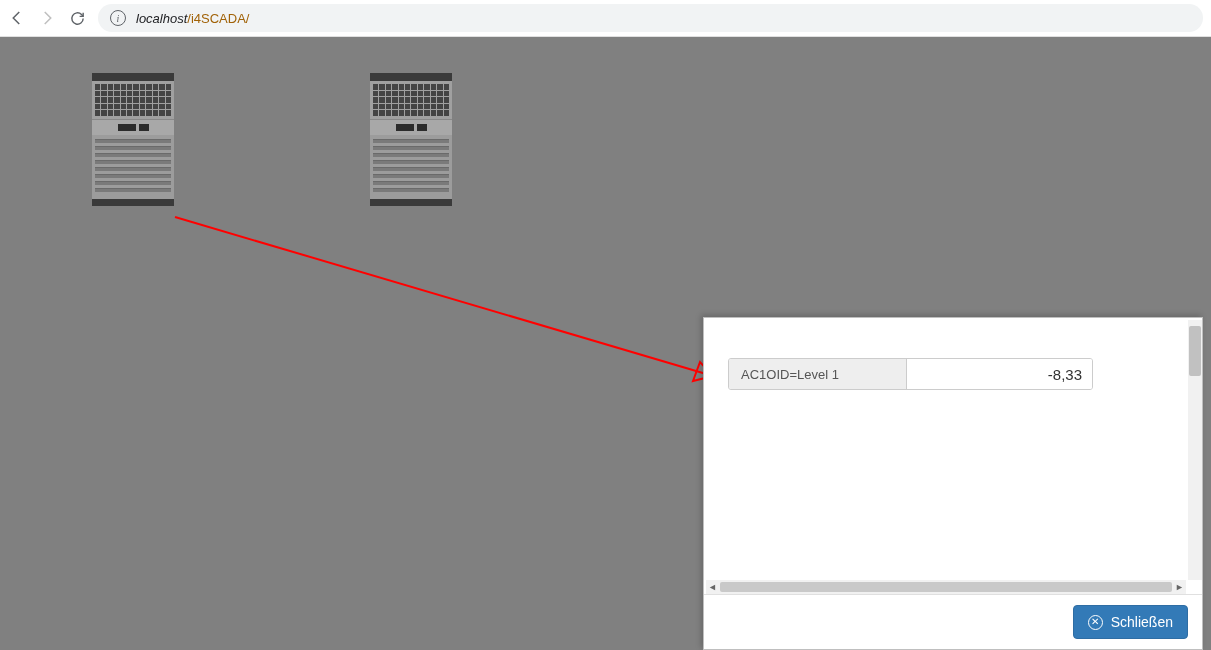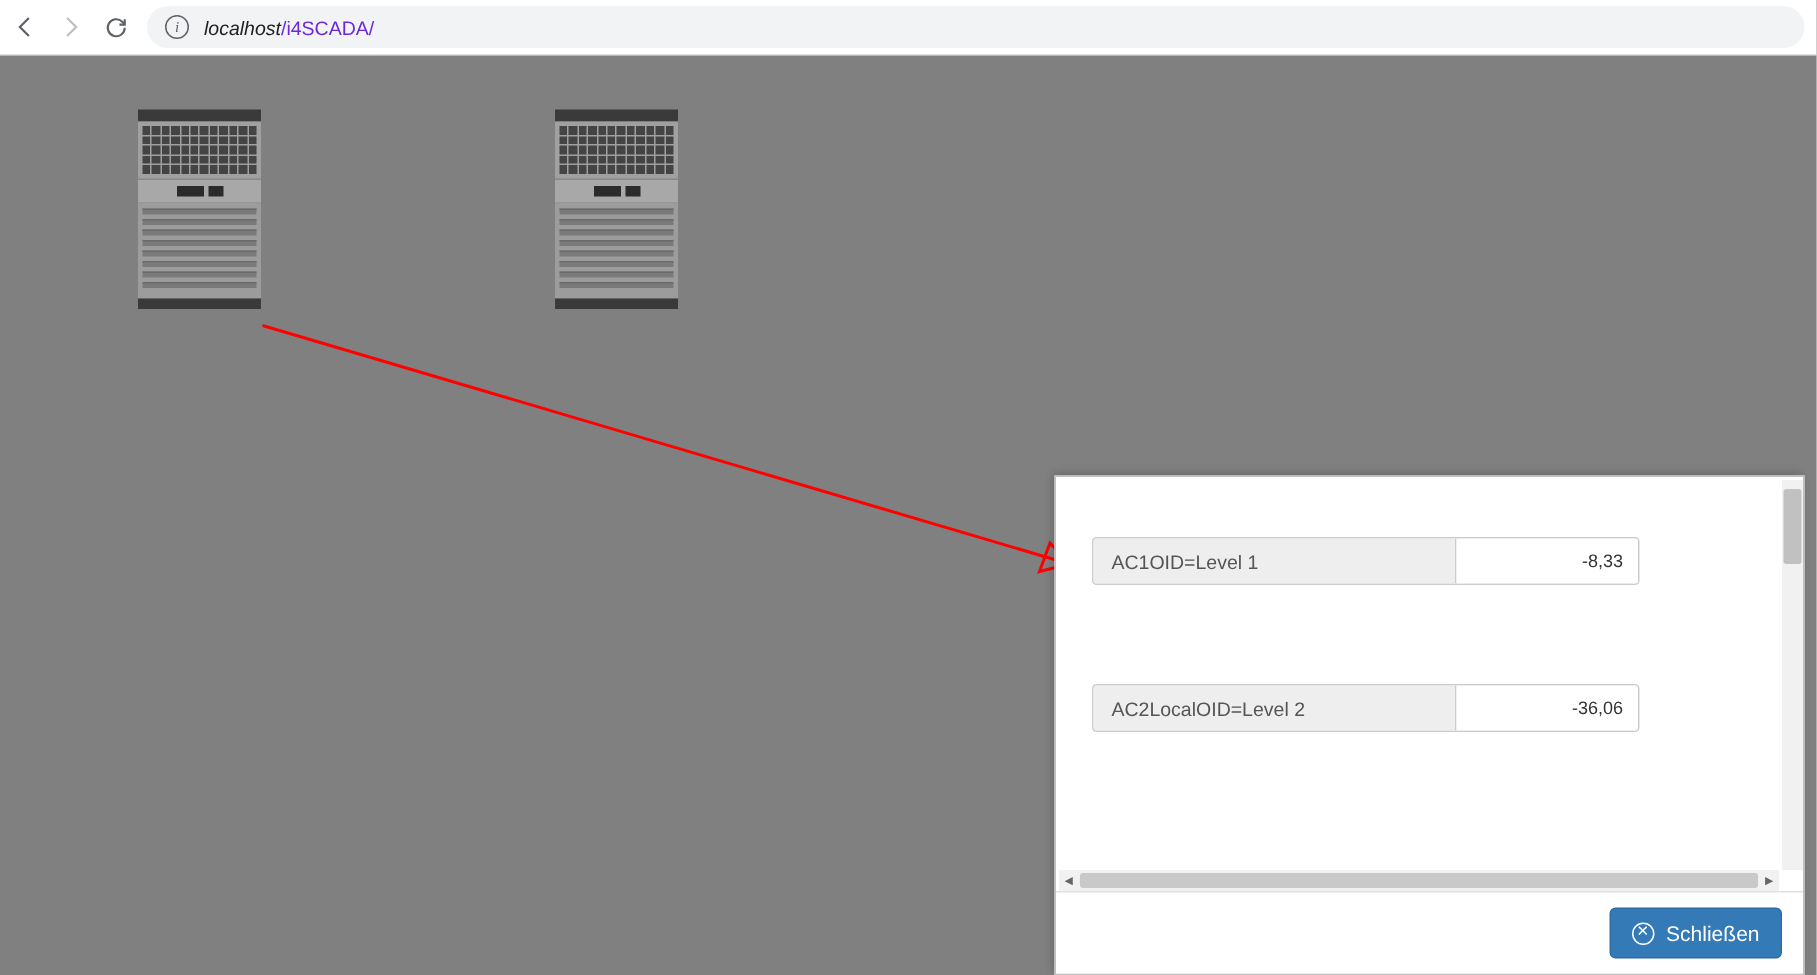--- a/index.html
+++ b/index.html
@@ -43,21 +43,21 @@
   .address-bar .info-icon {
     width:16px;height:16px;
     border:1.2px solid #5f6368;
     border-radius:50%;
     display:flex;align-items:center;justify-content:center;
     font-size:10px;
     font-family: Georgia, serif;
     font-style: italic;
   }
   .url-host { color:#202124;font-style:italic; }
-  .url-path { color:#6d28d9; }
+  .url-path { color:#a16207; }
   
   .canvas {
     position:absolute;
     top:37px; left:0; right:0; bottom:0;
     background:#808080;
   }
   
   .server {
     position:absolute;
     width:82px;
@@ -123,34 +123,34 @@
   .input-row{
     display:flex;
     width:365px;
     height:32px;
     border:1px solid #ccc;
     border-radius:3px;
     overflow:hidden;
     margin-bottom:66px;
   }
   .input-row .lbl{
-    width:242px;
+    width:178px;
     background:#eeeeee;
     border-right:1px solid #ccc;
     display:flex;align-items:center;
     padding:0 12px;
     font-size:13px;
     color:#555;
   }
   .input-row .val{
     flex:1;
     background:#fff;
     display:flex;align-items:center;justify-content:flex-end;
     padding:0 10px;
-    font-size:12px;
+    font-size:15px;
     color:#333;
   }
   .popup-vscroll{
     position:absolute;
     top:2px; right:0; bottom:14px;
     width:14px;
     background:#f1f1f1;
   }
   .popup-vscroll .thumb{
     position:absolute; left:1px; right:1px;
@@ -392,24 +392,20 @@
     <polygon points="713,339 700,325 693,344" fill="none" stroke="red" stroke-width="2"></polygon>
   </svg>
 
   <div class="popup">
     <div class="popup-body">
       <div class="popup-content">
         <div class="input-row">
           <div class="lbl">AC1OID=Level 1</div>
           <div class="val">-8,33</div>
         </div>
-        <div class="input-row">
-          <div class="lbl">AC2LocalOID=Level 2</div>
-          <div class="val">-36,06</div>
-        </div>
       </div>
       <div class="popup-vscroll">
         <div class="thumb"></div>
       </div>
       <div class="popup-hscroll">
         <span class="arrow">◄</span>
         <div class="thumb"></div>
         <span class="arrow">►</span>
       </div>
     </div>

